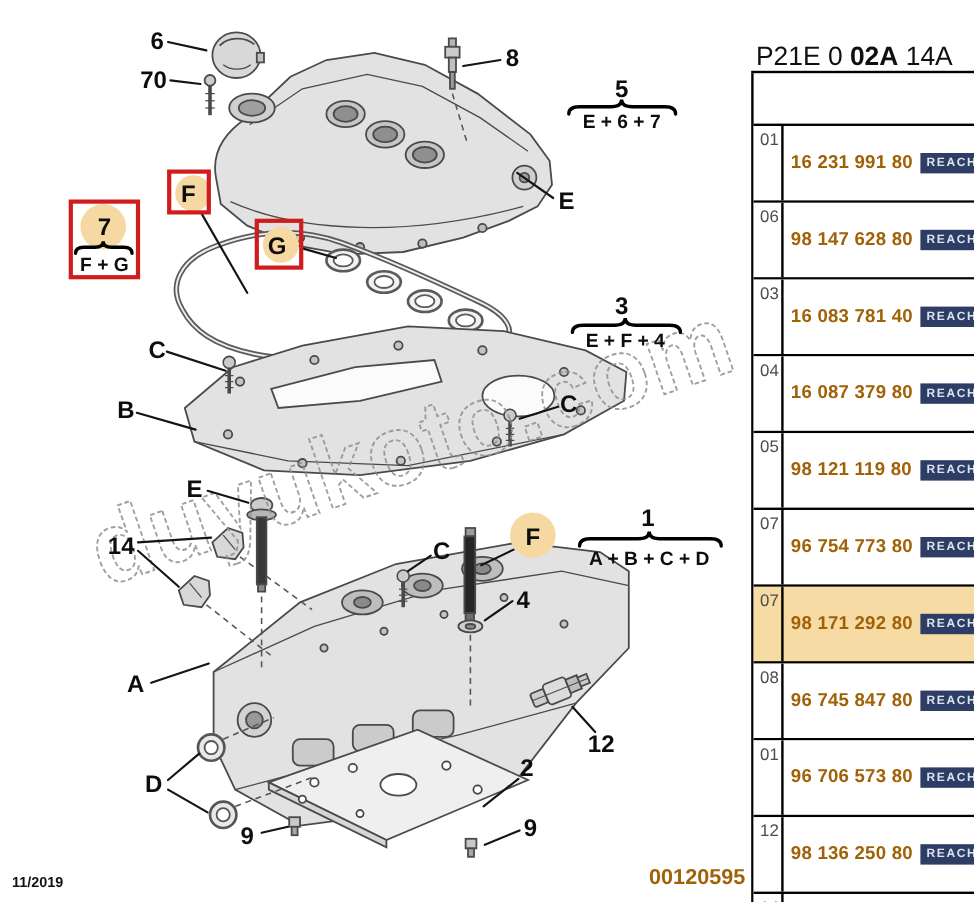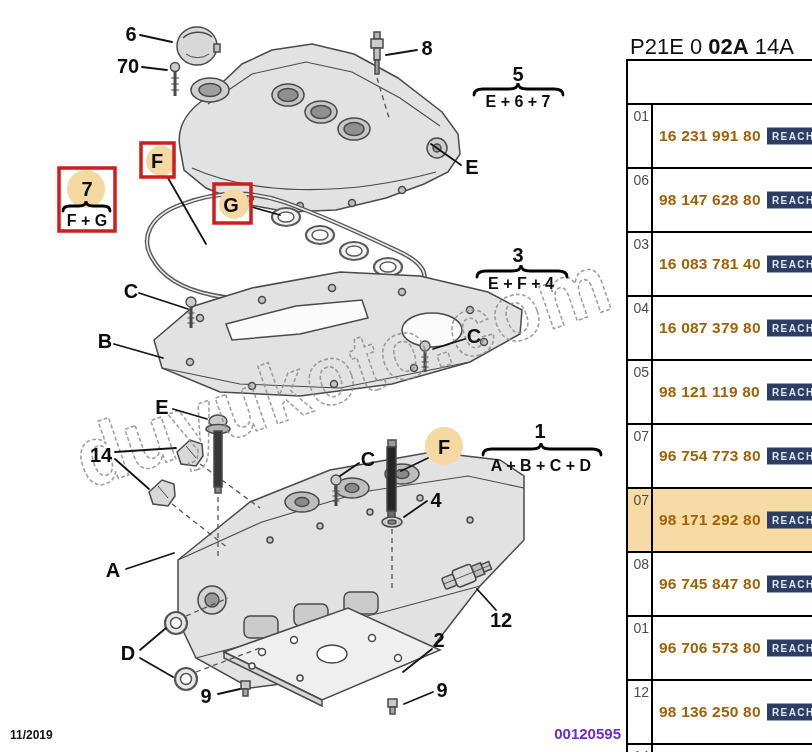--- a/index.html
+++ b/index.html
@@ -1,21 +1,21 @@
 <!DOCTYPE html>
 <html style="--badge_bg: #2e3d63; --badge_text: #dbe3f2; --row_highlight: #f7dba4; --callout_red: #cf1c1c; --callout_tan: #f6d9a2;"><head>
 <meta charset="utf-8">
 <style>
   html,body{margin:0;padding:0;background:#fff;}
   .page{position:relative;width:812px;height:752px;background:#fff;overflow:hidden;display:flex;
         font-family:"Liberation Sans","DejaVu Sans",sans-serif;}
   .diagram-panel{position:relative;width:626px;height:752px;background:#fff;}
   .diagram-panel svg{position:absolute;left:0;top:0;}
   .footer-date{position:absolute;left:10px;bottom:10px;font-size:12px;font-weight:bold;color:#111;}
-  .footer-doc{position:absolute;right:5px;bottom:10px;font-size:15px;font-weight:bold;color:#6d28d9;}
+  .footer-doc{position:absolute;right:5px;bottom:10px;font-size:18px;font-weight:bold;color:#a16207;}
 
   .table-panel{position:relative;width:186px;height:752px;background:#fff;margin-top:28px;}
   .vline{position:absolute;left:0;top:33px;bottom:0;width:2px;background:#000;}
   .catalog-header{position:absolute;top:6px;left:4px;font-size:22px;color:#101010;white-space:nowrap;}
   .catalog-header .bold{font-weight:bold;}
   .hrule{position:absolute;top:31px;left:0;width:100%;height:2px;background:#000;}
   .rows{position:absolute;top:75px;left:2px;right:0;border-top:2px solid #000;}
   .row{position:relative;height:62px;border-bottom:2px solid #000;display:flex;background:#fff;}
   .row.hl{background:var(--row_highlight);justify-content:space-between;}
   .ref{width:21px;border-right:2px solid #000;font-size:14px;color:#4c4c4c;

